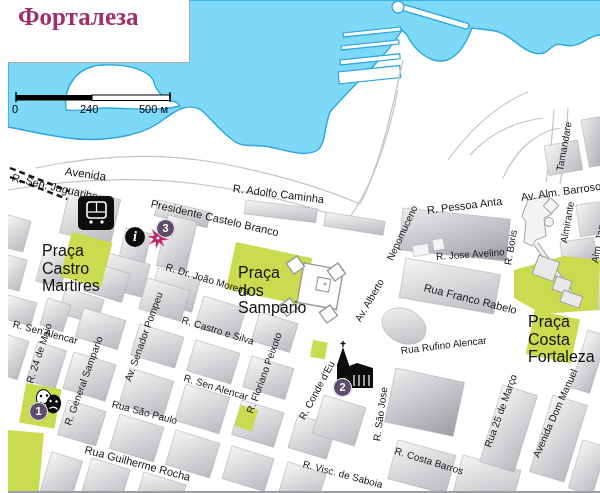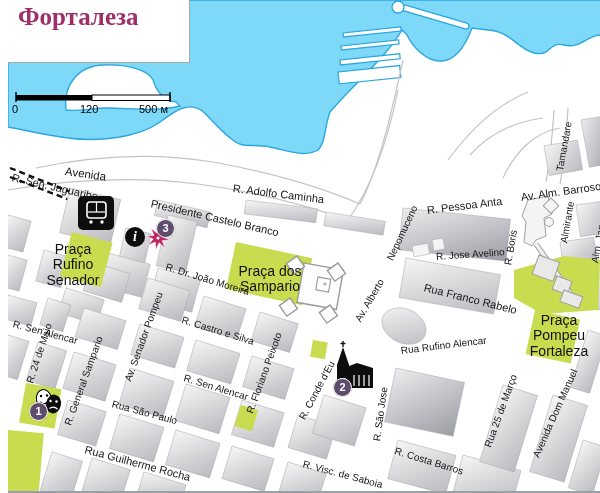--- a/index.html
+++ b/index.html
@@ -2,21 +2,21 @@
 <html><head>
 <meta charset="utf-8">
 <style>
   html,body{margin:0;padding:0;background:#fff;}
   .map{position:relative;width:600px;height:493px;background:#fff;overflow:hidden;
        font-family:"Liberation Sans",sans-serif;margin-left:8px;}
   .map svg{position:absolute;left:0;top:0;}
   .st{position:absolute;font-size:10px;line-height:1;color:#17171a;white-space:nowrap;
       transform-origin:0 50%;z-index:4;letter-spacing:0;}
   .big{font-size:11px;}
-  .park-lab{position:absolute;text-align:center;font-size:14px;line-height:1.1;color:#111;
+  .park-lab{position:absolute;font-size:16px;line-height:1.1;color:#111;
       font-weight:400;z-index:4;}
   .titlebox{position:absolute;left:0;top:0;width:181px;height:62px;background:#fff;
       border-right:1px solid #a9a9a9;border-bottom:1px solid #a9a9a9;z-index:6;}
   .title{font-family:"Liberation Serif",serif;font-weight:bold;font-size:25px;line-height:1.02;
       color:#9e2f6b;padding:4px 0 0 10px;}
   .scale-lab{position:absolute;font-size:11px;color:#000;z-index:5;}
   .marker{position:absolute;width:19px;height:19px;border-radius:50%;background:#5d4c6b;
       border:1.5px solid #fff;color:#fff;font-weight:bold;font-size:11px;line-height:16px;
       text-align:center;box-sizing:border-box;z-index:5;box-shadow:0 0 1px rgba(0,0,0,.4);}
   .info{position:absolute;width:20px;height:20px;border-radius:50%;background:#0d0d0d;
@@ -223,21 +223,21 @@
   </g>
 </svg>
 
 <div class="titlebox">
   <div class="title">
     <div>Форталеза</div>
   </div>
 </div>
 
 <span class="scale-lab" style="left:4px;top:103px">0</span>
-<span class="scale-lab" style="left:72px;top:103px">120</span>
+<span class="scale-lab" style="left:72px;top:103px">240</span>
 <span class="scale-lab" style="left:131px;top:103px">500 м</span>
 
 <span class="st big" style="left:57px;top:166px;transform:rotate(8deg);font-size:11.5px">Avenida</span>
 <span class="st big" style="left:4px;top:172px;transform:rotate(13deg)">R. Sen. Jaguaribe</span>
 <span class="st big" style="left:143px;top:198px;transform:rotate(13deg)">Presidente Castelo Branco</span>
 <span class="st big" style="left:225px;top:183px;transform:rotate(7deg)">R. Adolfo Caminha</span>
 <span class="st big" style="left:419px;top:205px;transform:rotate(-7deg)">R. Pessoa Anta</span>
 <span class="st big" style="left:513px;top:192px;transform:rotate(-8deg)">Av. Alm. Barroso</span>
 <span class="st" style="left:552px;top:166px;transform:rotate(-80deg)">Tamandare</span>
 <span class="st" style="left:556px;top:238px;transform:rotate(-80deg)">Almirante</span>
@@ -260,30 +260,30 @@
 <span class="st" style="left:369px;top:436px;transform:rotate(-82deg)">R. São Jose</span>
 <span class="st" style="left:104px;top:399px;transform:rotate(15deg)">Rua São Paulo</span>
 <span class="st big" style="left:77px;top:444px;transform:rotate(15deg)">Rua Guilherme Rocha</span>
 <span class="st" style="left:295px;top:459px;transform:rotate(15deg)">R. Visc. de Saboia</span>
 <span class="st" style="left:387px;top:446px;transform:rotate(17deg)">R. Costa Barros</span>
 <span class="st" style="left:480px;top:442px;transform:rotate(-70deg)">Rua 25 de Março</span>
 <span class="st" style="left:528px;top:452px;transform:rotate(-66deg)">Avenida Dom Manuel</span>
 
 <div class="park-lab" style="left:34px;top:242px;width:62px">
   <div>Praça</div>
-  <div>Rufino</div>
-  <div>Senador</div>
+  <div>Castro</div>
+  <div>Martires</div>
 </div>
 <div class="park-lab" style="left:230px;top:264px;width:64px">
   <div>Praça dos</div>
   <div>Sampario</div>
 </div>
 <div class="park-lab" style="left:520px;top:313px;width:62px">
   <div>Praça</div>
-  <div>Pompeu</div>
+  <div>Costa</div>
   <div>Fortaleza</div>
 </div>
 
 <span class="info" style="left:117px;top:227px">i</span>
 <span class="marker" style="left:21px;top:402px">1</span>
 <span class="marker" style="left:325px;top:378px">2</span>
 <span class="marker" style="left:148px;top:219px">3</span>
 
 <div class="botline"></div>
 </div>

